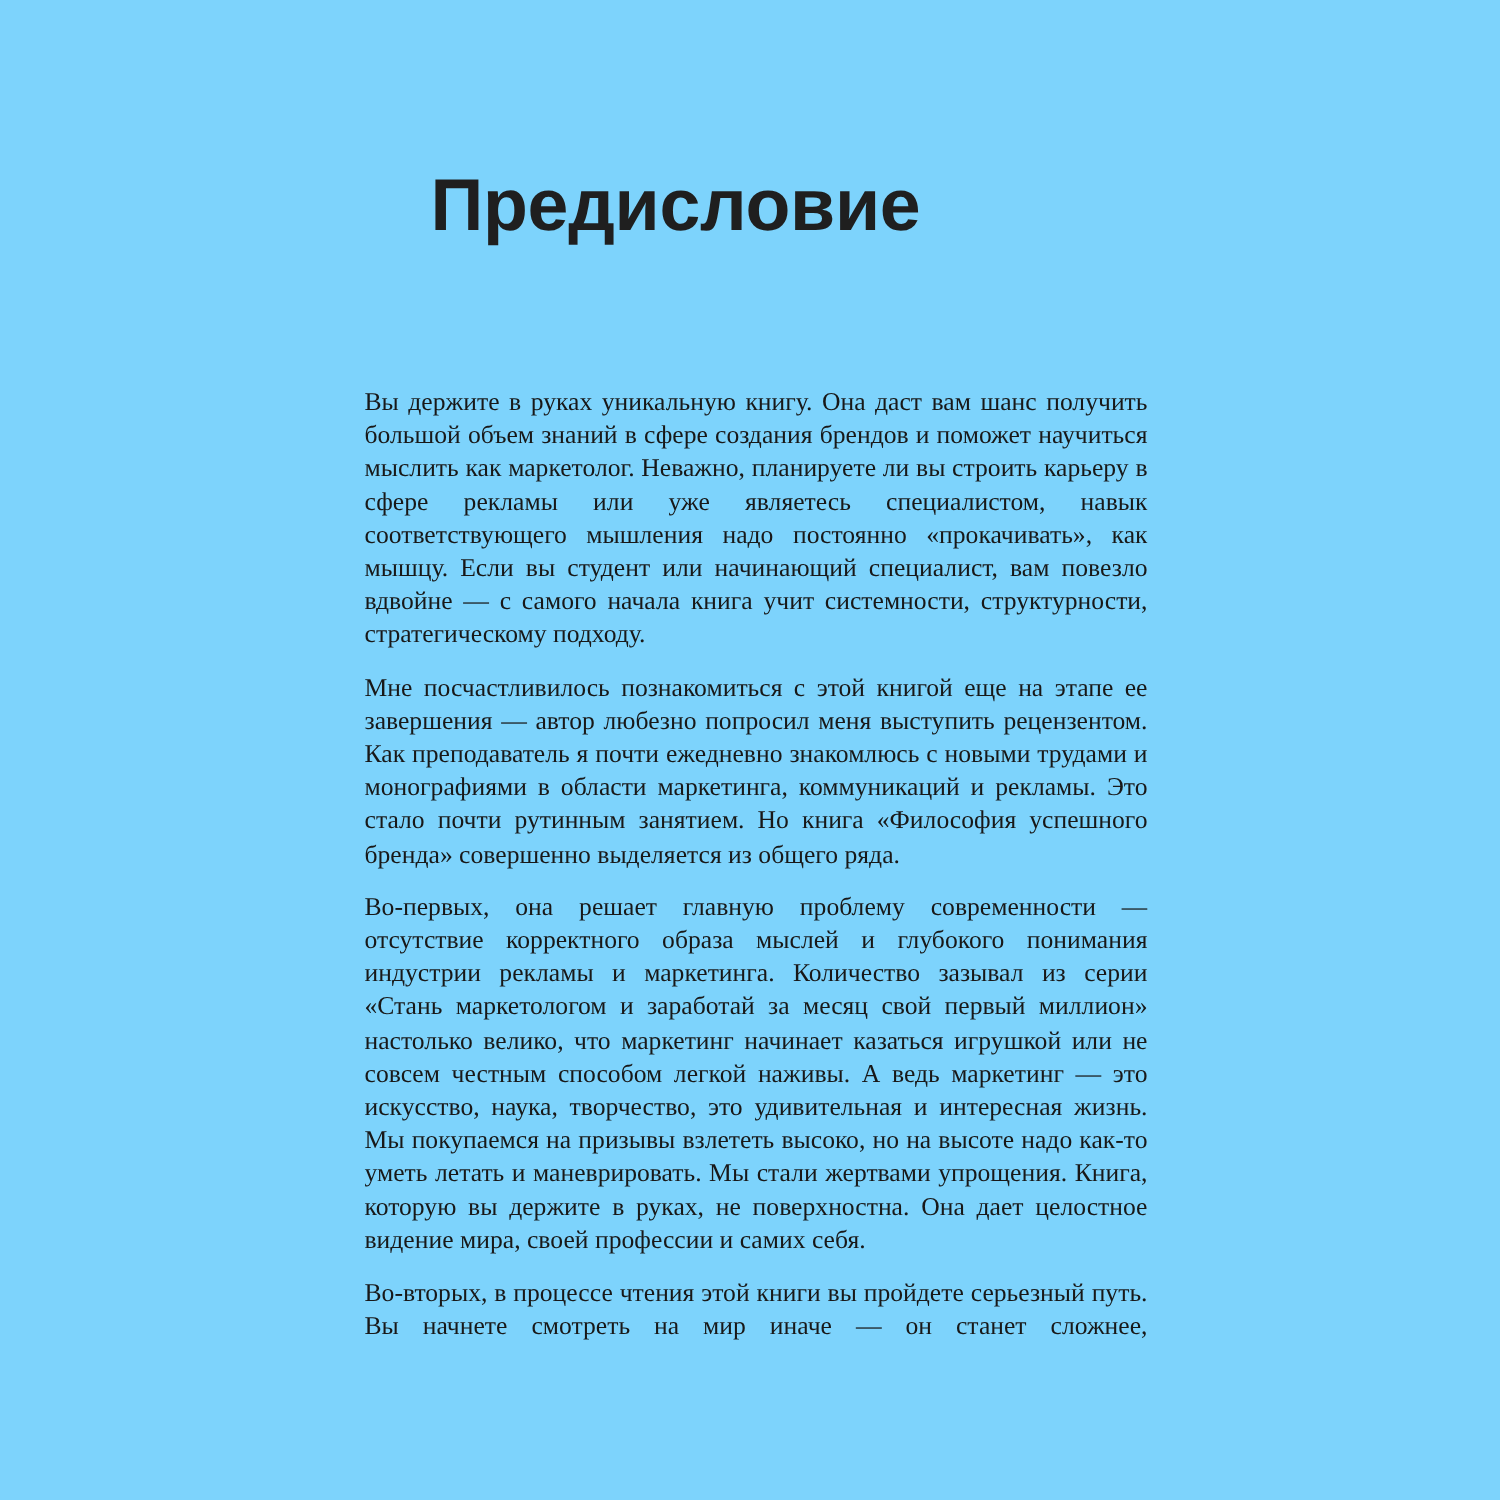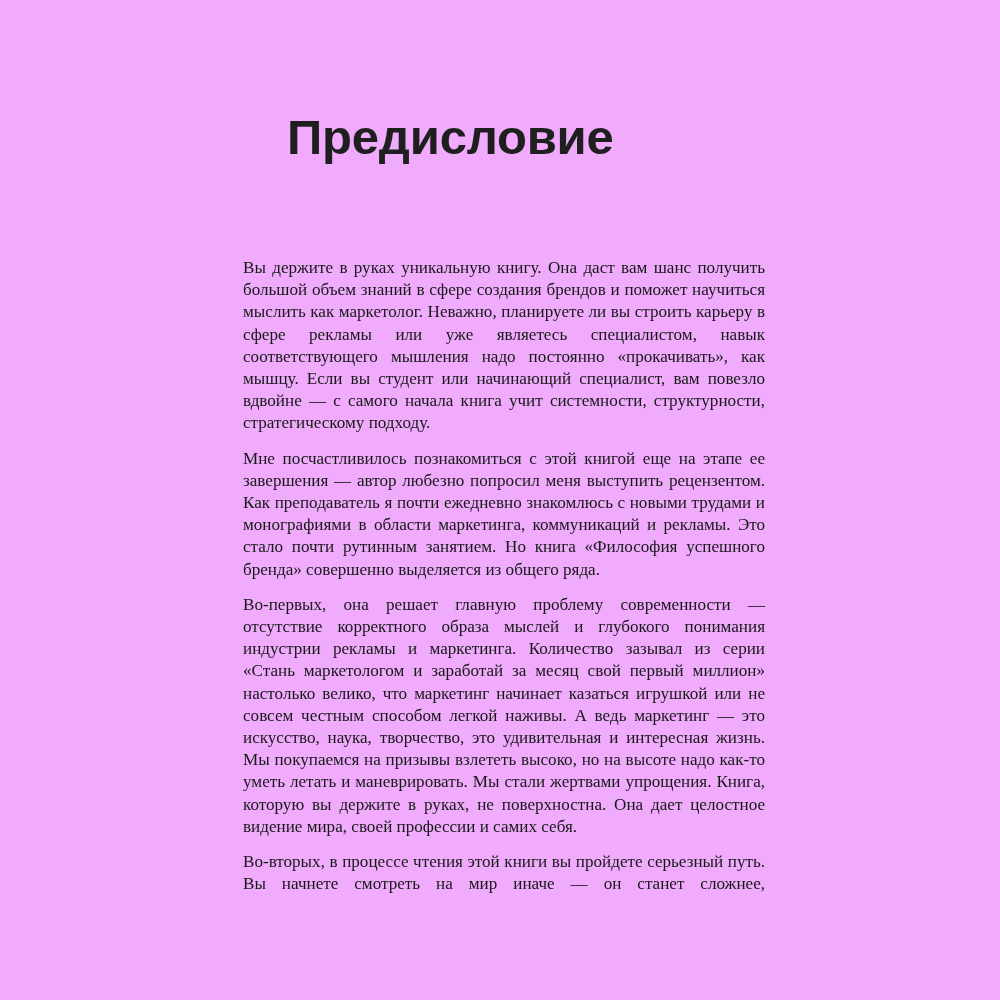--- a/index.html
+++ b/index.html
@@ -14,21 +14,21 @@
     overflow: hidden;
     font-family: "Liberation Serif", "DejaVu Serif", serif;
     color: #111111;
     -webkit-font-smoothing: antialiased;
   }
 
   .page {
     position: relative;
     width: 1000px;
     height: 1000px;
-    background: #f0abfc;
+    background: #7dd3fc;
     box-sizing: border-box;
   }
 
   .chapter-title {
     position: absolute;
     left: 287px;
     top: 108px;
     margin: 0;
     font-family: "Liberation Sans", "DejaVu Sans", sans-serif;
     font-weight: 700;

